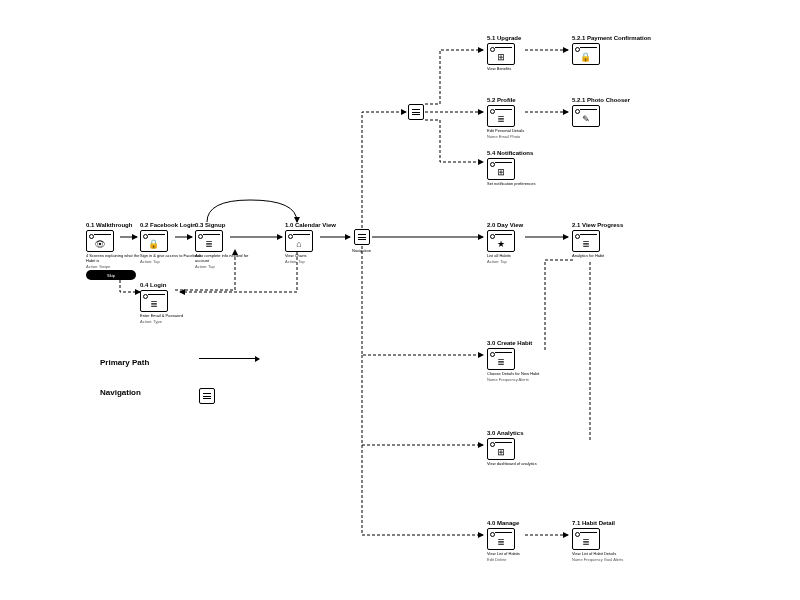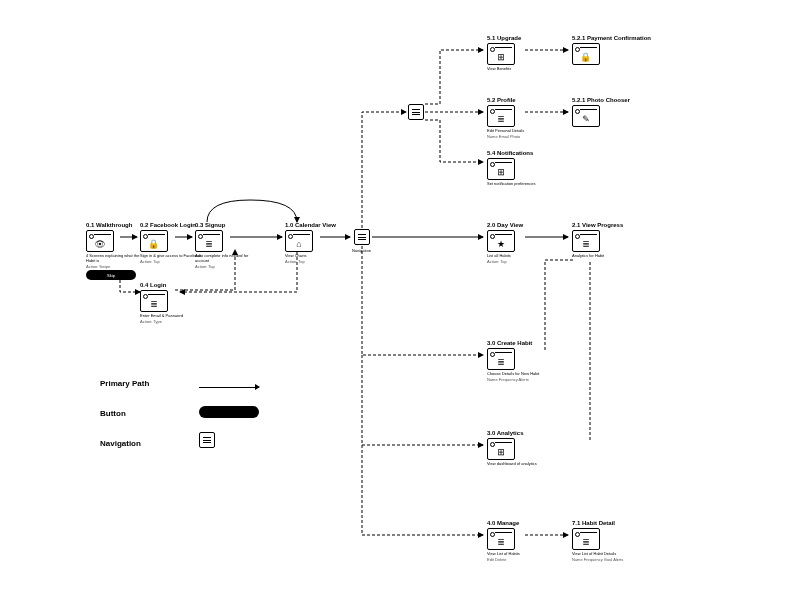--- a/index.html
+++ b/index.html
@@ -10,21 +10,21 @@
 .node-icon{width:28px;height:22px;border:1.2px solid #000;border-radius:2px;background:#fff;position:relative;margin-bottom:2px}
 .node-icon::before{content:'';position:absolute;top:3px;left:2px;width:3px;height:3px;border-radius:50%;border:0.8px solid #000}
 .node-icon::after{content:'';position:absolute;top:3px;left:7px;right:2px;height:1px;background:#000}
 .node-icon .inner{position:absolute;top:9px;left:3px;right:3px;bottom:3px;display:flex;align-items:center;justify-content:center;font-size:9px}
 .node-desc{font-size:4px;line-height:1.2;color:#000}
 .node-desc2{font-size:4px;line-height:1.2;color:#555;margin-top:1px}
 .nav-hub{position:absolute;width:16px;height:16px;border:1px solid #000;border-radius:2px;display:flex;flex-direction:column;justify-content:center;align-items:center;gap:1.5px;background:#fff}
 .nav-hub span{width:8px;height:1px;background:#000}
 .btn-pill{position:absolute;width:50px;height:10px;background:#000;border-radius:6px;display:flex;align-items:center;justify-content:center;color:#fff;font-size:4px}
 .legend{position:absolute;left:100px;top:358px}
-.legend-row{display:flex;align-items:flex-end;height:30px;gap:24px}
+.legend-row{display:flex;align-items:flex-start;height:30px;gap:24px}
 .legend-label{font-size:8px;font-weight:600;width:75px}
 .legend-line-solid{width:60px;height:1.2px;background:#000;position:relative}
 .legend-line-solid::after{content:'';position:absolute;right:-1px;top:-2.5px;border-left:5px solid #000;border-top:3px solid transparent;border-bottom:3px solid transparent}
 .legend-line-dash{width:60px;height:0;border-top:1.3px dashed #000;position:relative}
 .legend-line-dash::after{content:'';position:absolute;right:-1px;top:-3.5px;border-left:5px solid #000;border-top:3px solid transparent;border-bottom:3px solid transparent}
 .legend-btn{width:60px;height:12px;background:#000;border-radius:7px}
 .legend-nav{width:16px;height:16px;border:1px solid #000;border-radius:2px;display:flex;flex-direction:column;justify-content:center;align-items:center;gap:1.5px}
 .legend-nav span{width:8px;height:1px;background:#000}
 svg.connectors{position:absolute;inset:0;pointer-events:none}
 </style>
@@ -230,24 +230,20 @@
   <div class="node-desc">View List of Habit Details</div>
   <div class="node-desc2">Name  Frequency  Goal  Alerts</div>
 </div>
 
 <div class="legend">
   <div class="legend-row">
     <div class="legend-label">Primary Path</div>
     <div class="legend-line-solid"></div>
   </div>
   <div class="legend-row">
-    <div class="legend-label">Button</div>
-    <div class="legend-btn"></div>
-  </div>
-  <div class="legend-row">
     <div class="legend-label">Navigation</div>
     <div class="legend-nav">
           <span></span>
           <span></span>
           <span></span>
         </div>
   </div>
 </div>
 
 </div>

